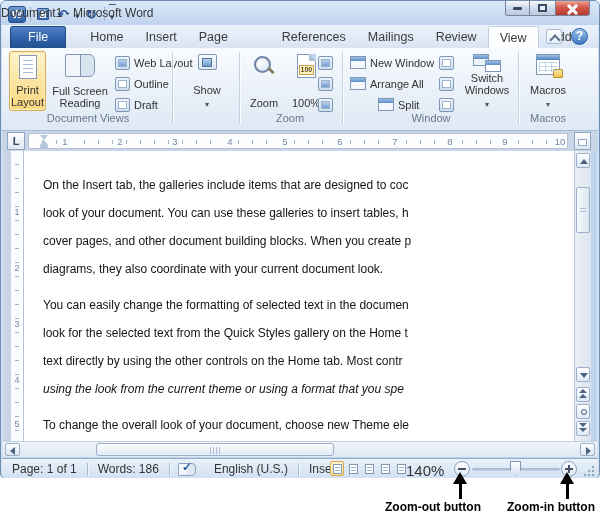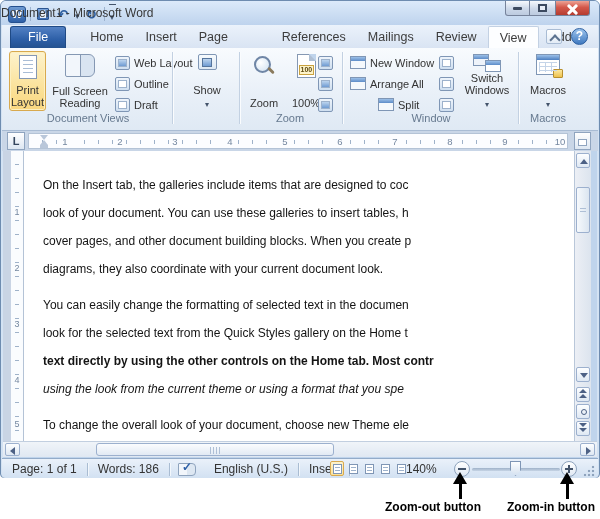--- a/index.html
+++ b/index.html
@@ -199,21 +199,21 @@
   .proof { width:18px; height:13px; margin:0 8px; position:relative;
     background:linear-gradient(90deg,#f2f6fb 49%,#dde7f2 51%); border:1px solid #8ea3bd; border-radius:1px 4px 4px 1px; }
   .proof::after{ content:"✓"; position:absolute; left:3px; top:-4px; color:#2d5fa7; font-size:12px; font-weight:bold; }
   .views { position:absolute; left:328px; top:2px; display:flex; gap:2px; align-items:center; }
   .vbtn { width:14px; height:15px; position:relative; border:1px solid transparent; border-radius:2px; }
   .vbtn.hl { border-color:#d8a94e; background:linear-gradient(#fdf3cd,#fbe29b); }
   .vbtn i { position:absolute; left:2px; top:2px; width:9px; height:10px; background:#fff;
     border:1px solid #7f96b5; }
   .vbtn i::after{ content:""; position:absolute; left:1px; right:1px; top:2px; height:5px;
     background:repeating-linear-gradient(to bottom,#9db2cc 0 1px,transparent 1px 3px); }
-  .zoomtext { position:absolute; left:404px; top:3px; font-size:12px; color:#333; }
+  .zoomtext { position:absolute; left:404px; top:3px; font-size:15px; color:#333; }
   .zbtn { position:absolute; top:2px; width:16px; height:16px; border-radius:50%;
     border:1px solid #8ea3bd; background:linear-gradient(#ffffff,#dfe8f3); }
   .zbtn .minus { position:absolute; left:3px; top:6px; width:8px; height:2px; background:#44546b; }
   .zbtn .plusv { position:absolute; left:6px; top:3px; width:2px; height:8px; background:#44546b; }
   .zbtn .plush { position:absolute; left:3px; top:6px; width:8px; height:2px; background:#44546b; }
   .ztrack { position:absolute; left:470px; top:9px; width:88px; height:3px;
     background:linear-gradient(#9fb2c9,#c6d4e5); border-radius:2px; }
   .zthumb { position:absolute; left:508px; top:2px; width:11px; height:15px;
     background:linear-gradient(#fdfeff,#d6e2f0); border:1px solid #7f96b5;
     clip-path:polygon(0 0,100% 0,100% 60%,50% 100%,0 60%); }
@@ -411,21 +411,21 @@
     <div class="page-inner">
       <p>
         <span style="display:block;">On the Insert tab, the galleries include items that are designed to coc</span>
         <span style="display:block;">look of your document. You can use these galleries to insert tables, h</span>
         <span style="display:block;">cover pages, and other document building blocks. When you create p</span>
         <span style="display:block;">diagrams, they also coordinate with your current document look.</span>
       </p>
       <p>
         <span style="display:block;">You can easily change the formatting of selected text in the documen</span>
         <span style="display:block;">look for the selected text from the Quick Styles gallery on the Home t</span>
-        <span style="display:block;font-weight:bold;">text directly by using the other controls on the Home tab. Most contr</span>
+        <span style="display:block;">text directly by using the other controls on the Home tab. Most contr</span>
         <span style="display:block;font-style:italic;">using the look from the current theme or using a format that you spe</span>
       </p>
       <p>
         <span style="display:block;">To change the overall look of your document, choose new Theme ele</span>
         <span style="display:block;">ments on the Page Layout tab. To change the looks available in the Q</span>
       </p>
     </div>
   </div>
 
   <div class="vscroll">

